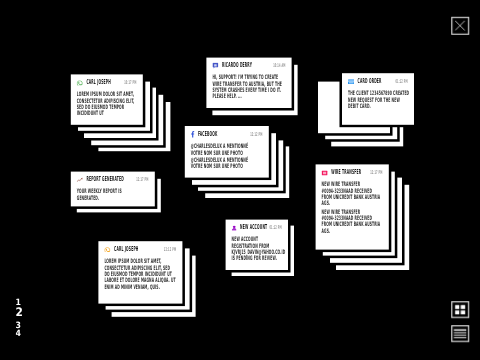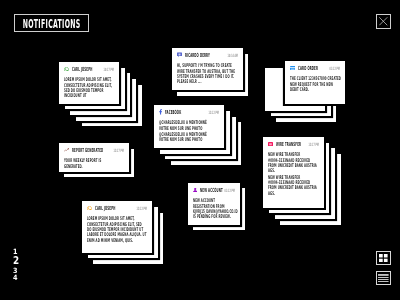--- a/index.html
+++ b/index.html
@@ -48,23 +48,20 @@
   .viewtoggle{position:absolute;left:375.8px;top:250.6px;}
   .vt{width:15.4px;height:14.4px;border:1.1px solid #d8d8d8;box-sizing:border-box;
       display:flex;align-items:center;justify-content:center;margin-bottom:5.8px;}
   .vt svg{display:block;}
 </style>
 </head>
 <body>
 
 <div class="stage">
 
-  <div class="title-box">
-    <span class="title-text">NOTIFICATIONS</span>
-  </div>
 
   <div class="close-btn">
     <svg width="8.6" height="8.6" viewBox="0 0 86 86">
       <path d="M3 3 L83 83 M83 3 L3 83" stroke="#d6d6d6" stroke-width="7" fill="none"></path>
     </svg>
   </div>
 
   <div id="cards-layer">
       <div class="group" style="z-index: 7;">
         <div class="sh" style="left: 81.6px; top: 84.8px; width: 60.2px; height: 41.6px; z-index: 7;"></div>

